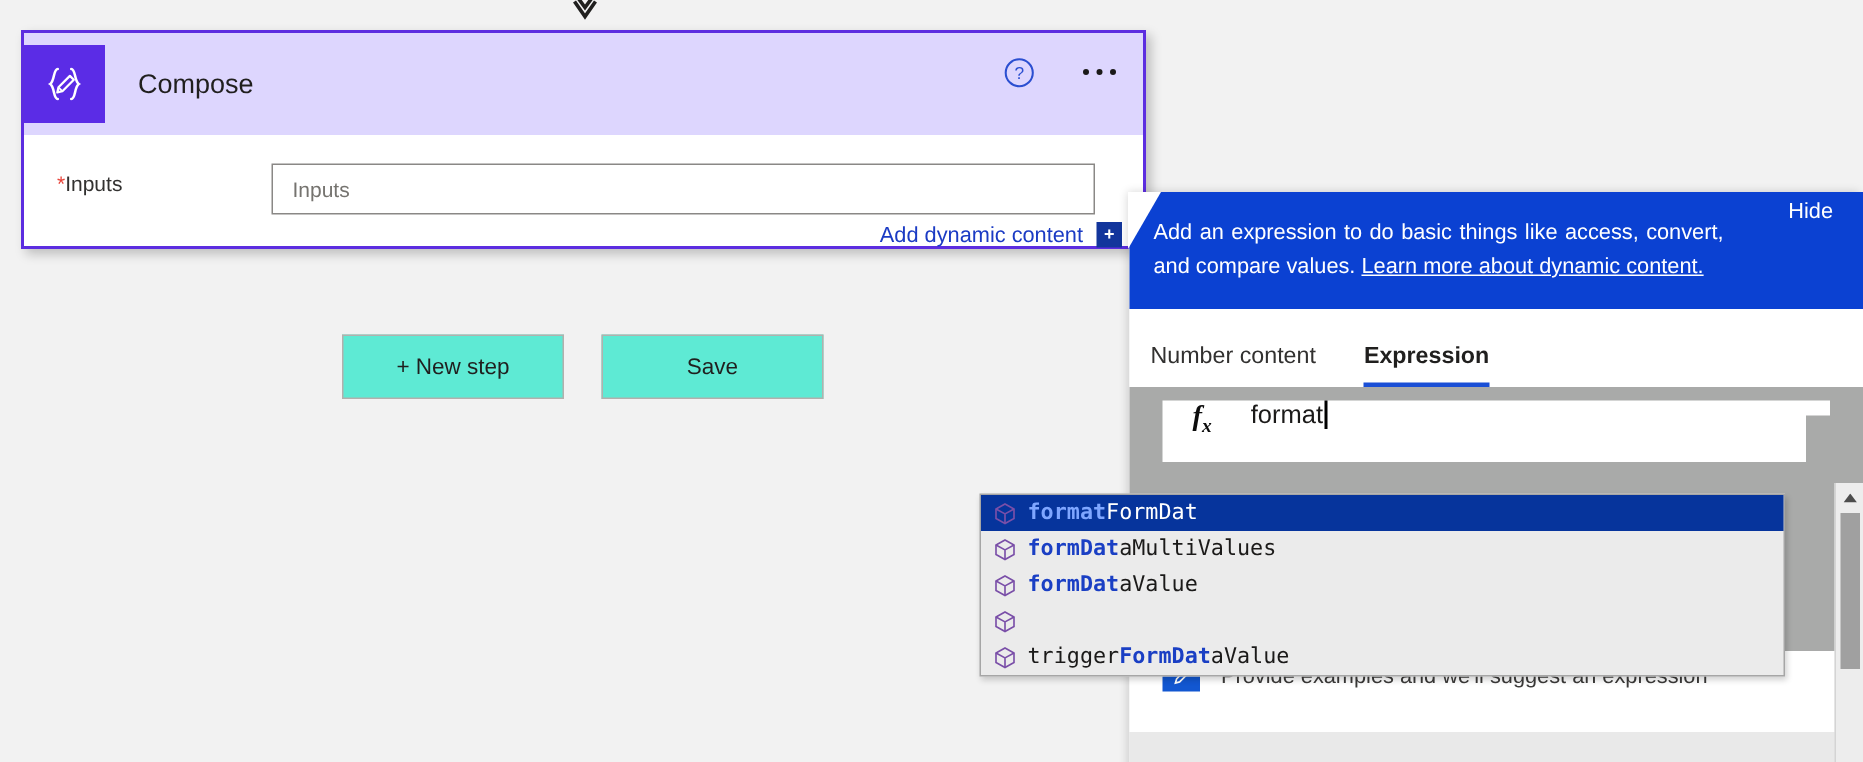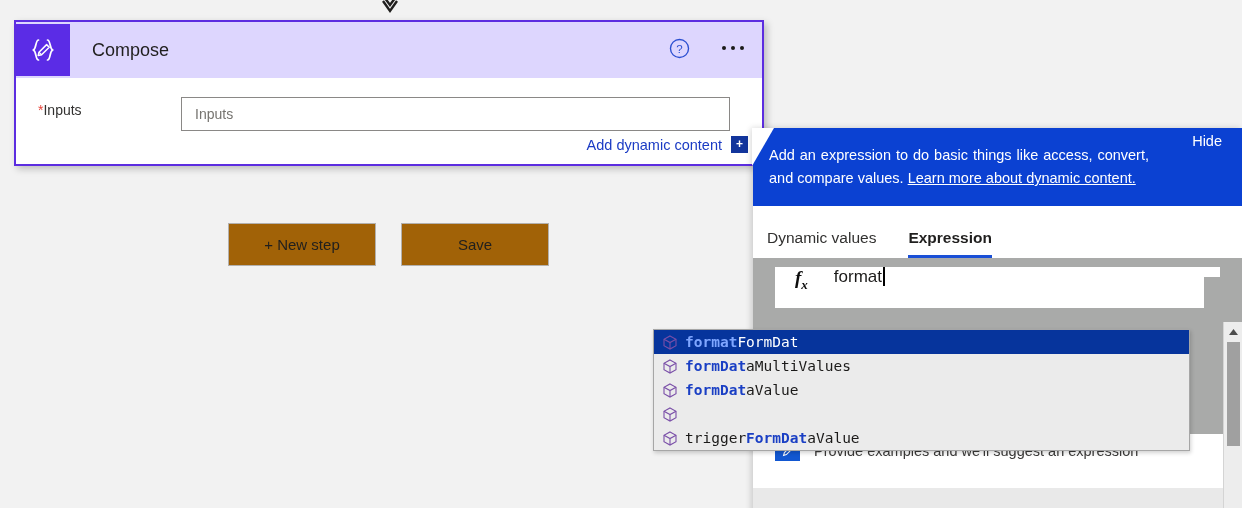--- a/index.html
+++ b/index.html
@@ -32,21 +32,21 @@
     left: 14px;
     top: 20px;
     width: 750px;
     height: 146px;
     background: #ffffff;
     border: 2px solid #5c2de0;
     box-sizing: border-box;
     box-shadow: 3px 3px 7px rgba(0,0,0,0.22);
   }
   .compose-header {
-    height: 56px;
+    height: 68px;
     background: #ddd6fe;
     display: flex;
     align-items: center;
     position: relative;
   }
   .compose-icon {
     width: 54px;
     height: 52px;
     background: #5b2ce6;
     display: flex;
@@ -145,21 +145,21 @@
   .btn-row {
     position: absolute;
     left: 228px;
     top: 223px;
     display: flex;
     gap: 25px;
   }
   .flow-btn {
     height: 43px;
     min-width: 148px;
-    background: #a16207;
+    background: #5eead4;
     border: 1px solid #b3b0ad;
     box-sizing: border-box;
     font-size: 15px;
     color: #201f1e;
     display: flex;
     align-items: center;
     justify-content: center;
     font-family: "Liberation Sans", sans-serif;
     cursor: pointer;
   }
@@ -438,21 +438,21 @@
     <svg class="callout-notch" viewBox="0 0 22 38">
       <path d="M0 0 L22 0 L0 38 Z" fill="#ffffff"></path>
     </svg>
     <div class="callout-text">
       <span>Add an expression to do basic things like access, convert, and compare values. </span><span class="callout-link">Learn more about dynamic content.</span>
     </div>
     <span class="hide-link">Hide</span>
   </div>
 
   <div class="tabs">
-    <div class="tab">Dynamic values</div>
+    <div class="tab">Number content</div>
     <div class="tab active">Expression</div>
   </div>
 
   <div class="expr-area">
     <div class="expr-input">
       <span class="fx"><i>f</i><sub>x</sub></span>
       <span class="expr-value">format</span>
         <span class="caret"></span>
     </div>
   </div>

